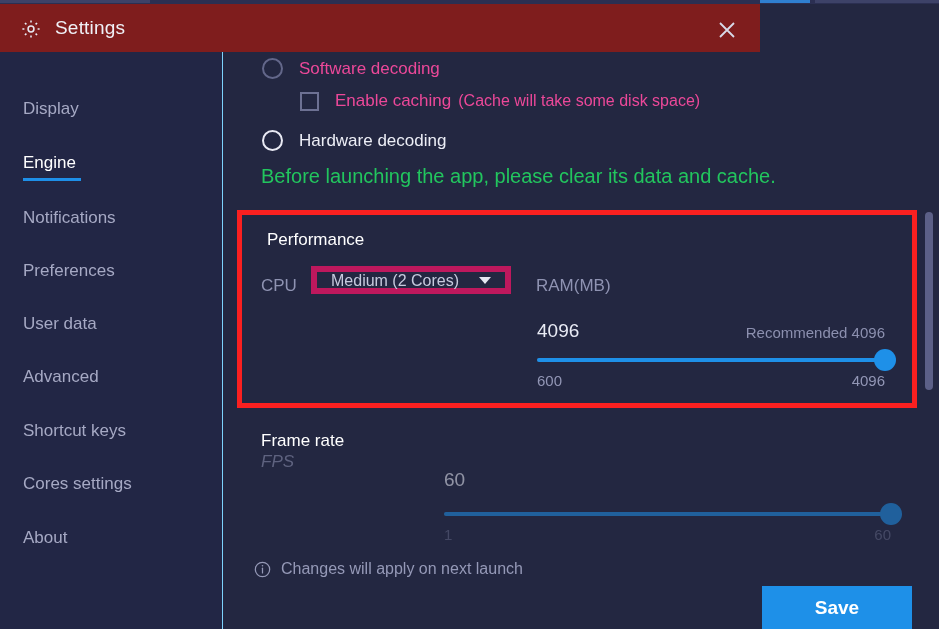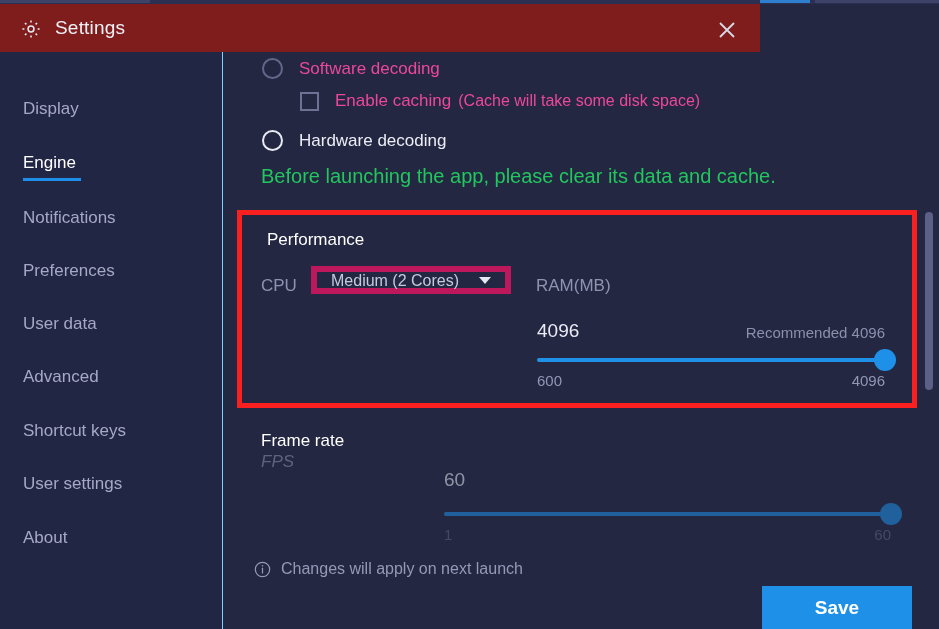--- a/index.html
+++ b/index.html
@@ -288,21 +288,21 @@
 
   <div class="sidebar">
     <div class="nav-item" style="top:47px;">Display</div>
     <div class="nav-item active" style="top:101px;">Engine</div>
     <div class="nav-underline" style="top:126px;"></div>
     <div class="nav-item" style="top:156px;">Notifications</div>
     <div class="nav-item" style="top:209px;">Preferences</div>
     <div class="nav-item" style="top:262px;">User data</div>
     <div class="nav-item" style="top:315px;">Advanced</div>
     <div class="nav-item" style="top:369px;">Shortcut keys</div>
-    <div class="nav-item" style="top:422px;">User settings</div>
+    <div class="nav-item" style="top:422px;">Cores settings</div>
     <div class="nav-item" style="top:476px;">About</div>
   </div>
 
   <div class="content">
 
     <div class="opt-row" style="left:39px; top:6px;">
       <span class="radio"></span>
       <span class="opt-label dim">Software decoding</span>
     </div>
 

